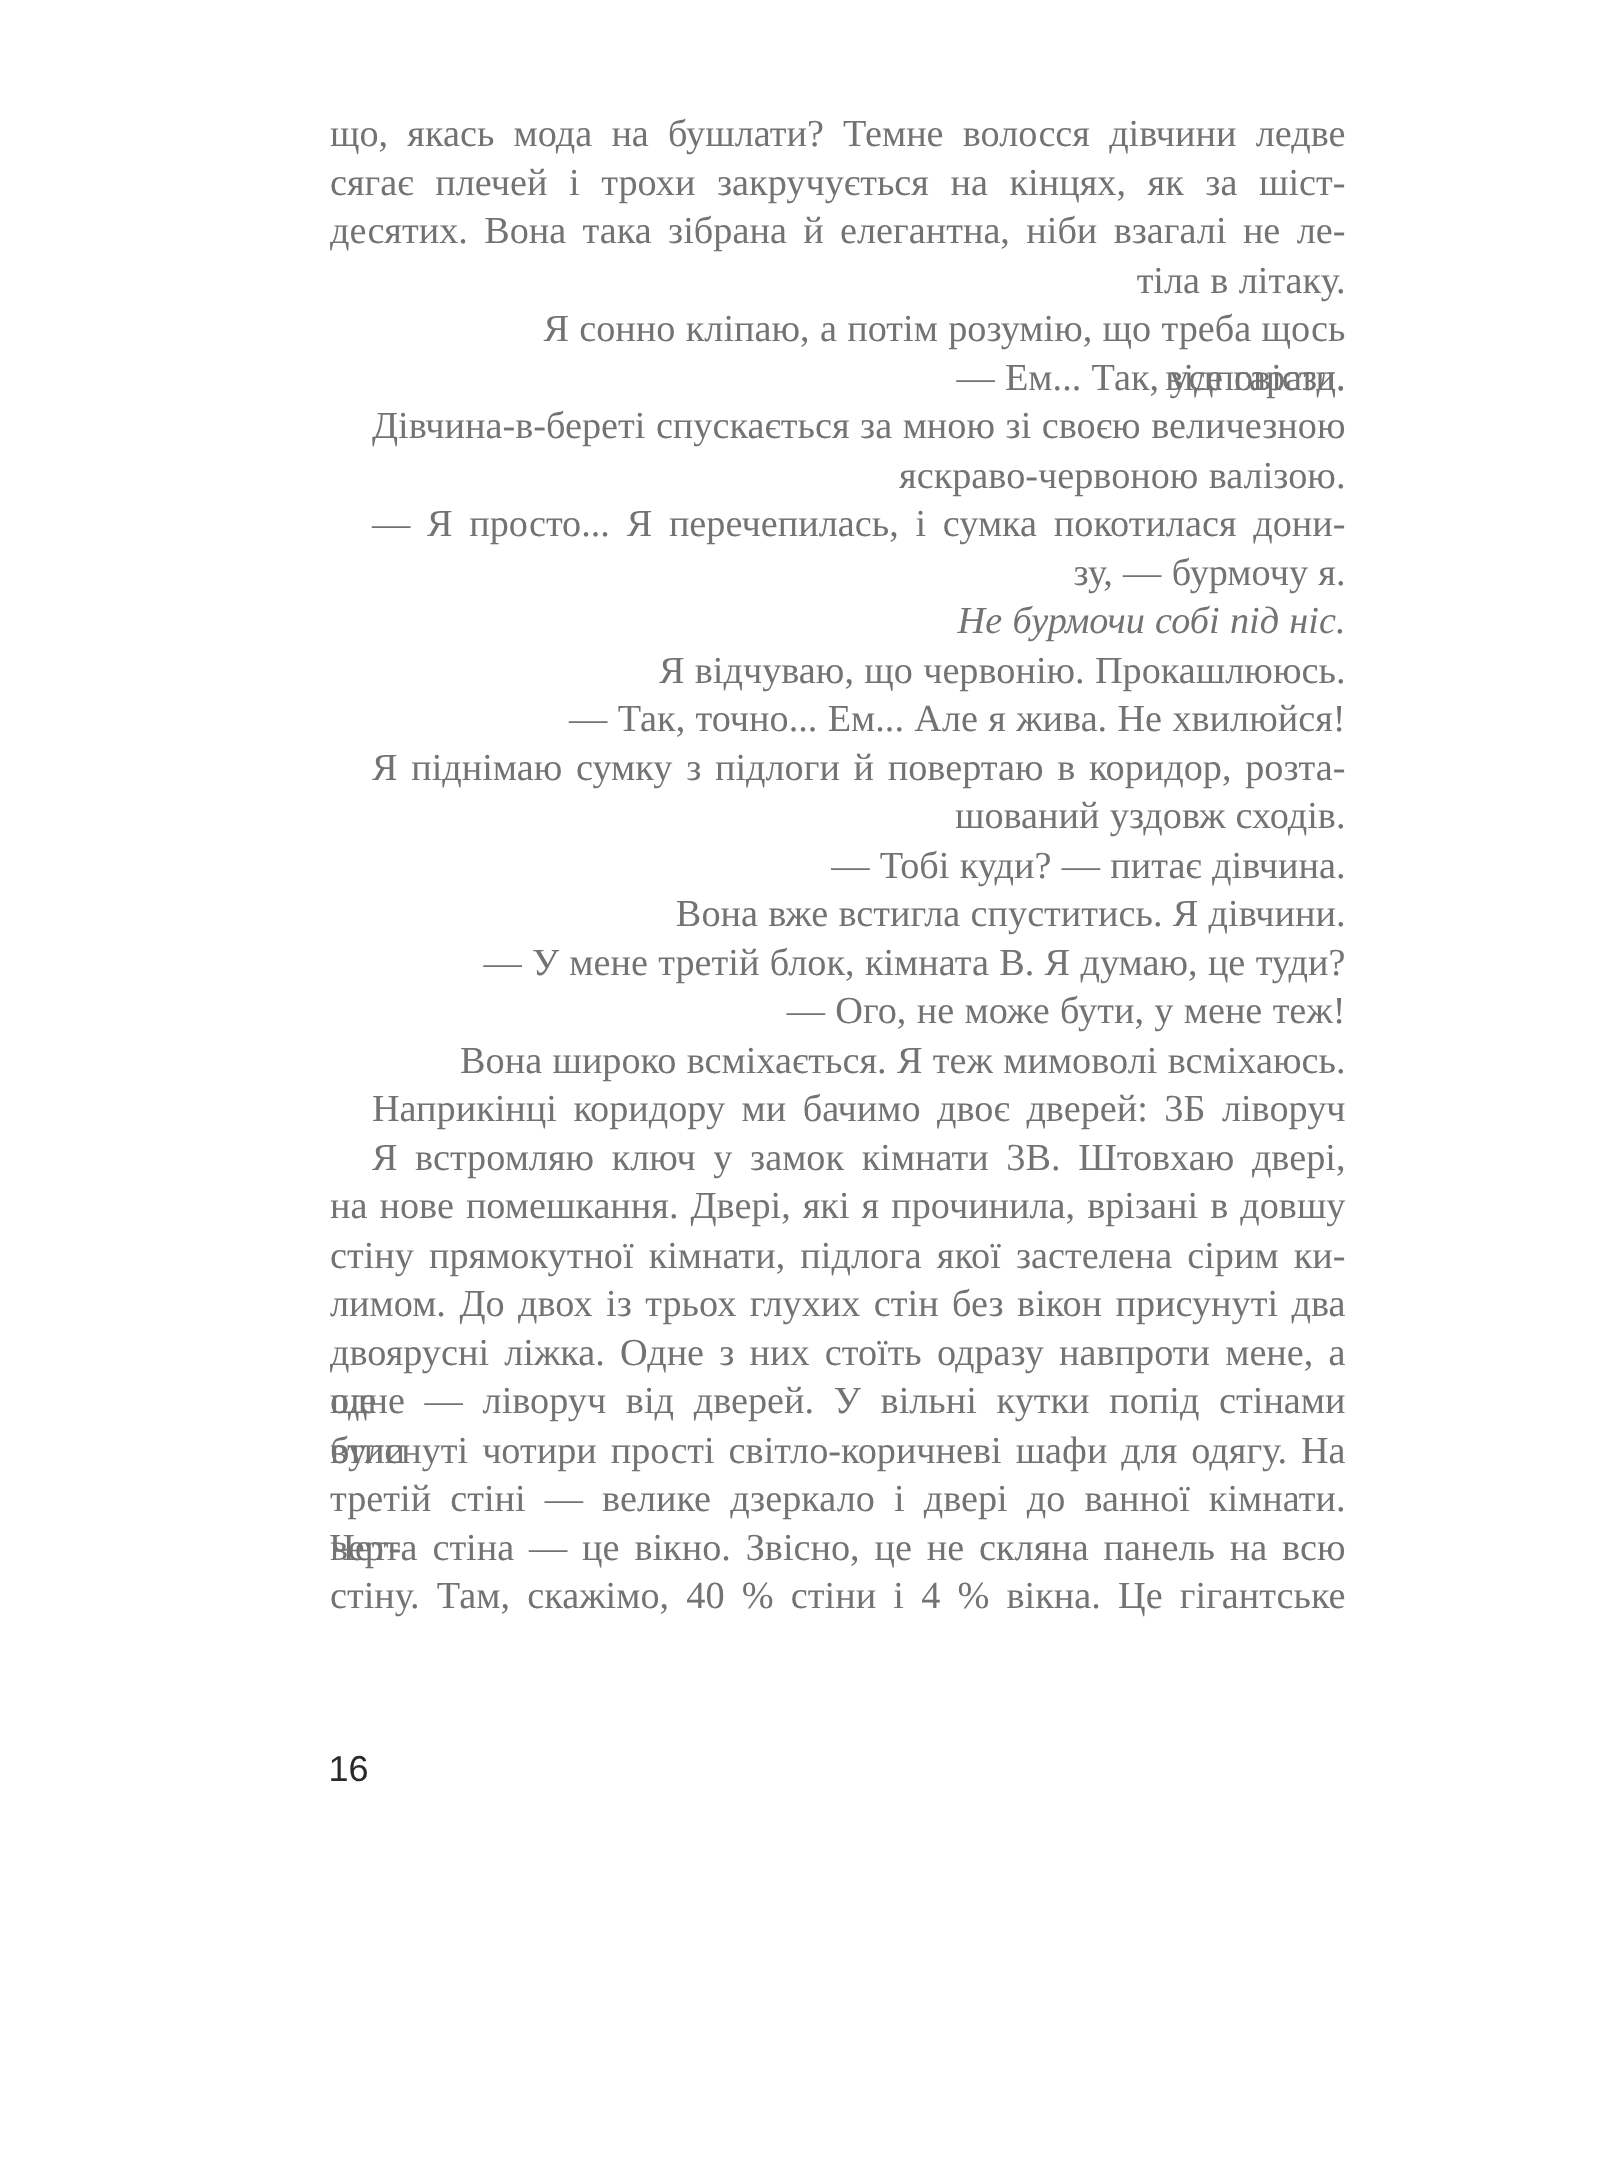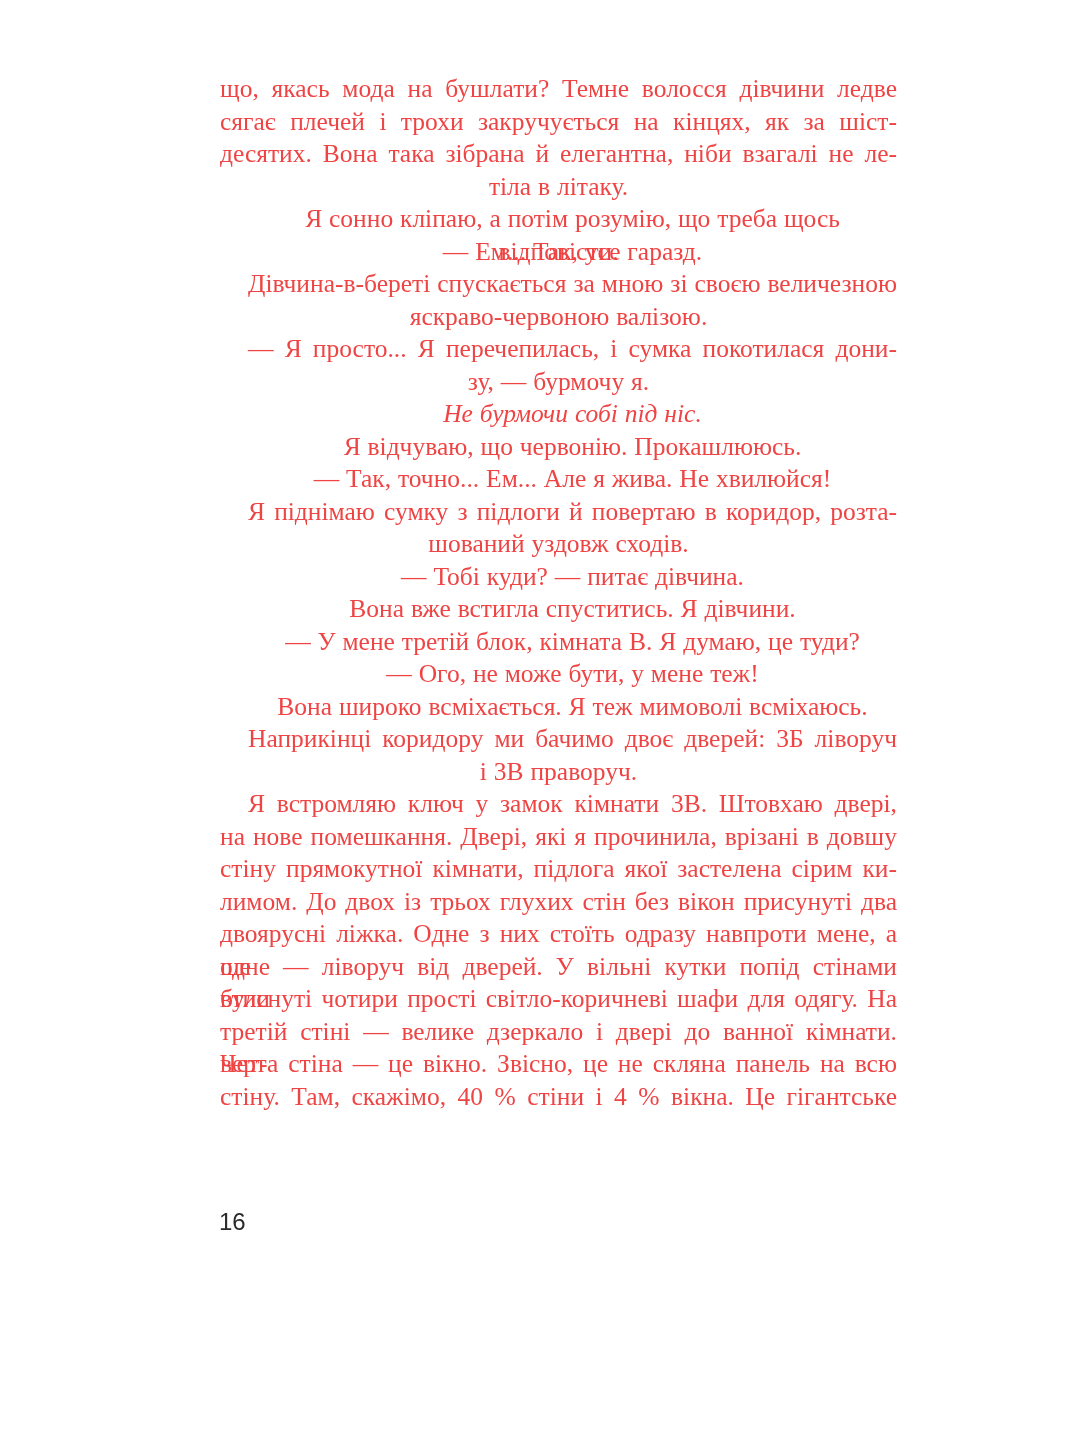--- a/index.html
+++ b/index.html
@@ -19,42 +19,42 @@
     background: #ffffff;
   }
   .text-block {
     position: absolute;
     left: 220px;
     top: 73px;
     width: 677px;
     font-family: "Liberation Serif", "DejaVu Serif", serif;
     font-size: 25.5px;
     line-height: 32.5px;
-    color: #ef4444;
+    color: #737373;
     word-spacing: 0.5px;
   }
   .ln {
     height: 32.5px;
     overflow: visible;
-    text-align: center;
+    text-align: right;
   }
   .ln.j {
     text-align: justify;
     text-align-last: justify;
   }
   .ln.in {
     text-indent: 28px;
   }
   .ln.it {
     font-style: italic;
   }
   .folio {
     position: absolute;
     left: 219px;
-    top: 1208px;
+    top: 1166px;
     font-family: "Liberation Sans", "DejaVu Sans", sans-serif;
     font-size: 24px;
     line-height: 28px;
     color: #2a2a2a;
   }
 </style>
 </head>
 <body>
 
 <div class="page">
@@ -73,21 +73,20 @@
     <div class="ln in">Я відчуваю, що червонію. Прокашлююсь.</div>
     <div class="ln in">— Так, точно... Ем... Але я жива. Не хвилюйся!</div>
     <div class="ln in j">Я піднімаю сумку з підлоги й повертаю в коридор, розта-</div>
     <div class="ln">шований уздовж сходів.</div>
     <div class="ln in">— Тобі куди? — питає дівчина.</div>
     <div class="ln in">Вона вже встигла спуститись. Я дівчини.</div>
     <div class="ln in">— У мене третій блок, кімната В. Я думаю, це туди?</div>
     <div class="ln in">— Ого, не може бути, у мене теж!</div>
     <div class="ln in">Вона широко всміхається. Я теж мимоволі всміхаюсь.</div>
     <div class="ln in j">Наприкінці коридору ми бачимо двоє дверей: 3Б ліворуч</div>
-    <div class="ln">і 3В праворуч.</div>
     <div class="ln in j">Я встромляю ключ у замок кімнати 3В. Штовхаю двері,</div>
     <div class="ln j">на нове помешкання. Двері, які я прочинила, врізані в довшу</div>
     <div class="ln j">стіну прямокутної кімнати, підлога якої застелена сірим ки-</div>
     <div class="ln j">лимом. До двох із трьох глухих стін без вікон присунуті два</div>
     <div class="ln j">двоярусні ліжка. Одне з них стоїть одразу навпроти мене, а ще</div>
     <div class="ln j">одне — ліворуч від дверей. У вільні кутки попід стінами були</div>
     <div class="ln j">втиснуті чотири прості світло-коричневі шафи для одягу. На</div>
     <div class="ln j">третій стіні — велике дзеркало і двері до ванної кімнати. Чет-</div>
     <div class="ln j">верта стіна — це вікно. Звісно, це не скляна панель на всю</div>
     <div class="ln j">стіну. Там, скажімо, 40 % стіни і 4 % вікна. Це гігантське</div>

